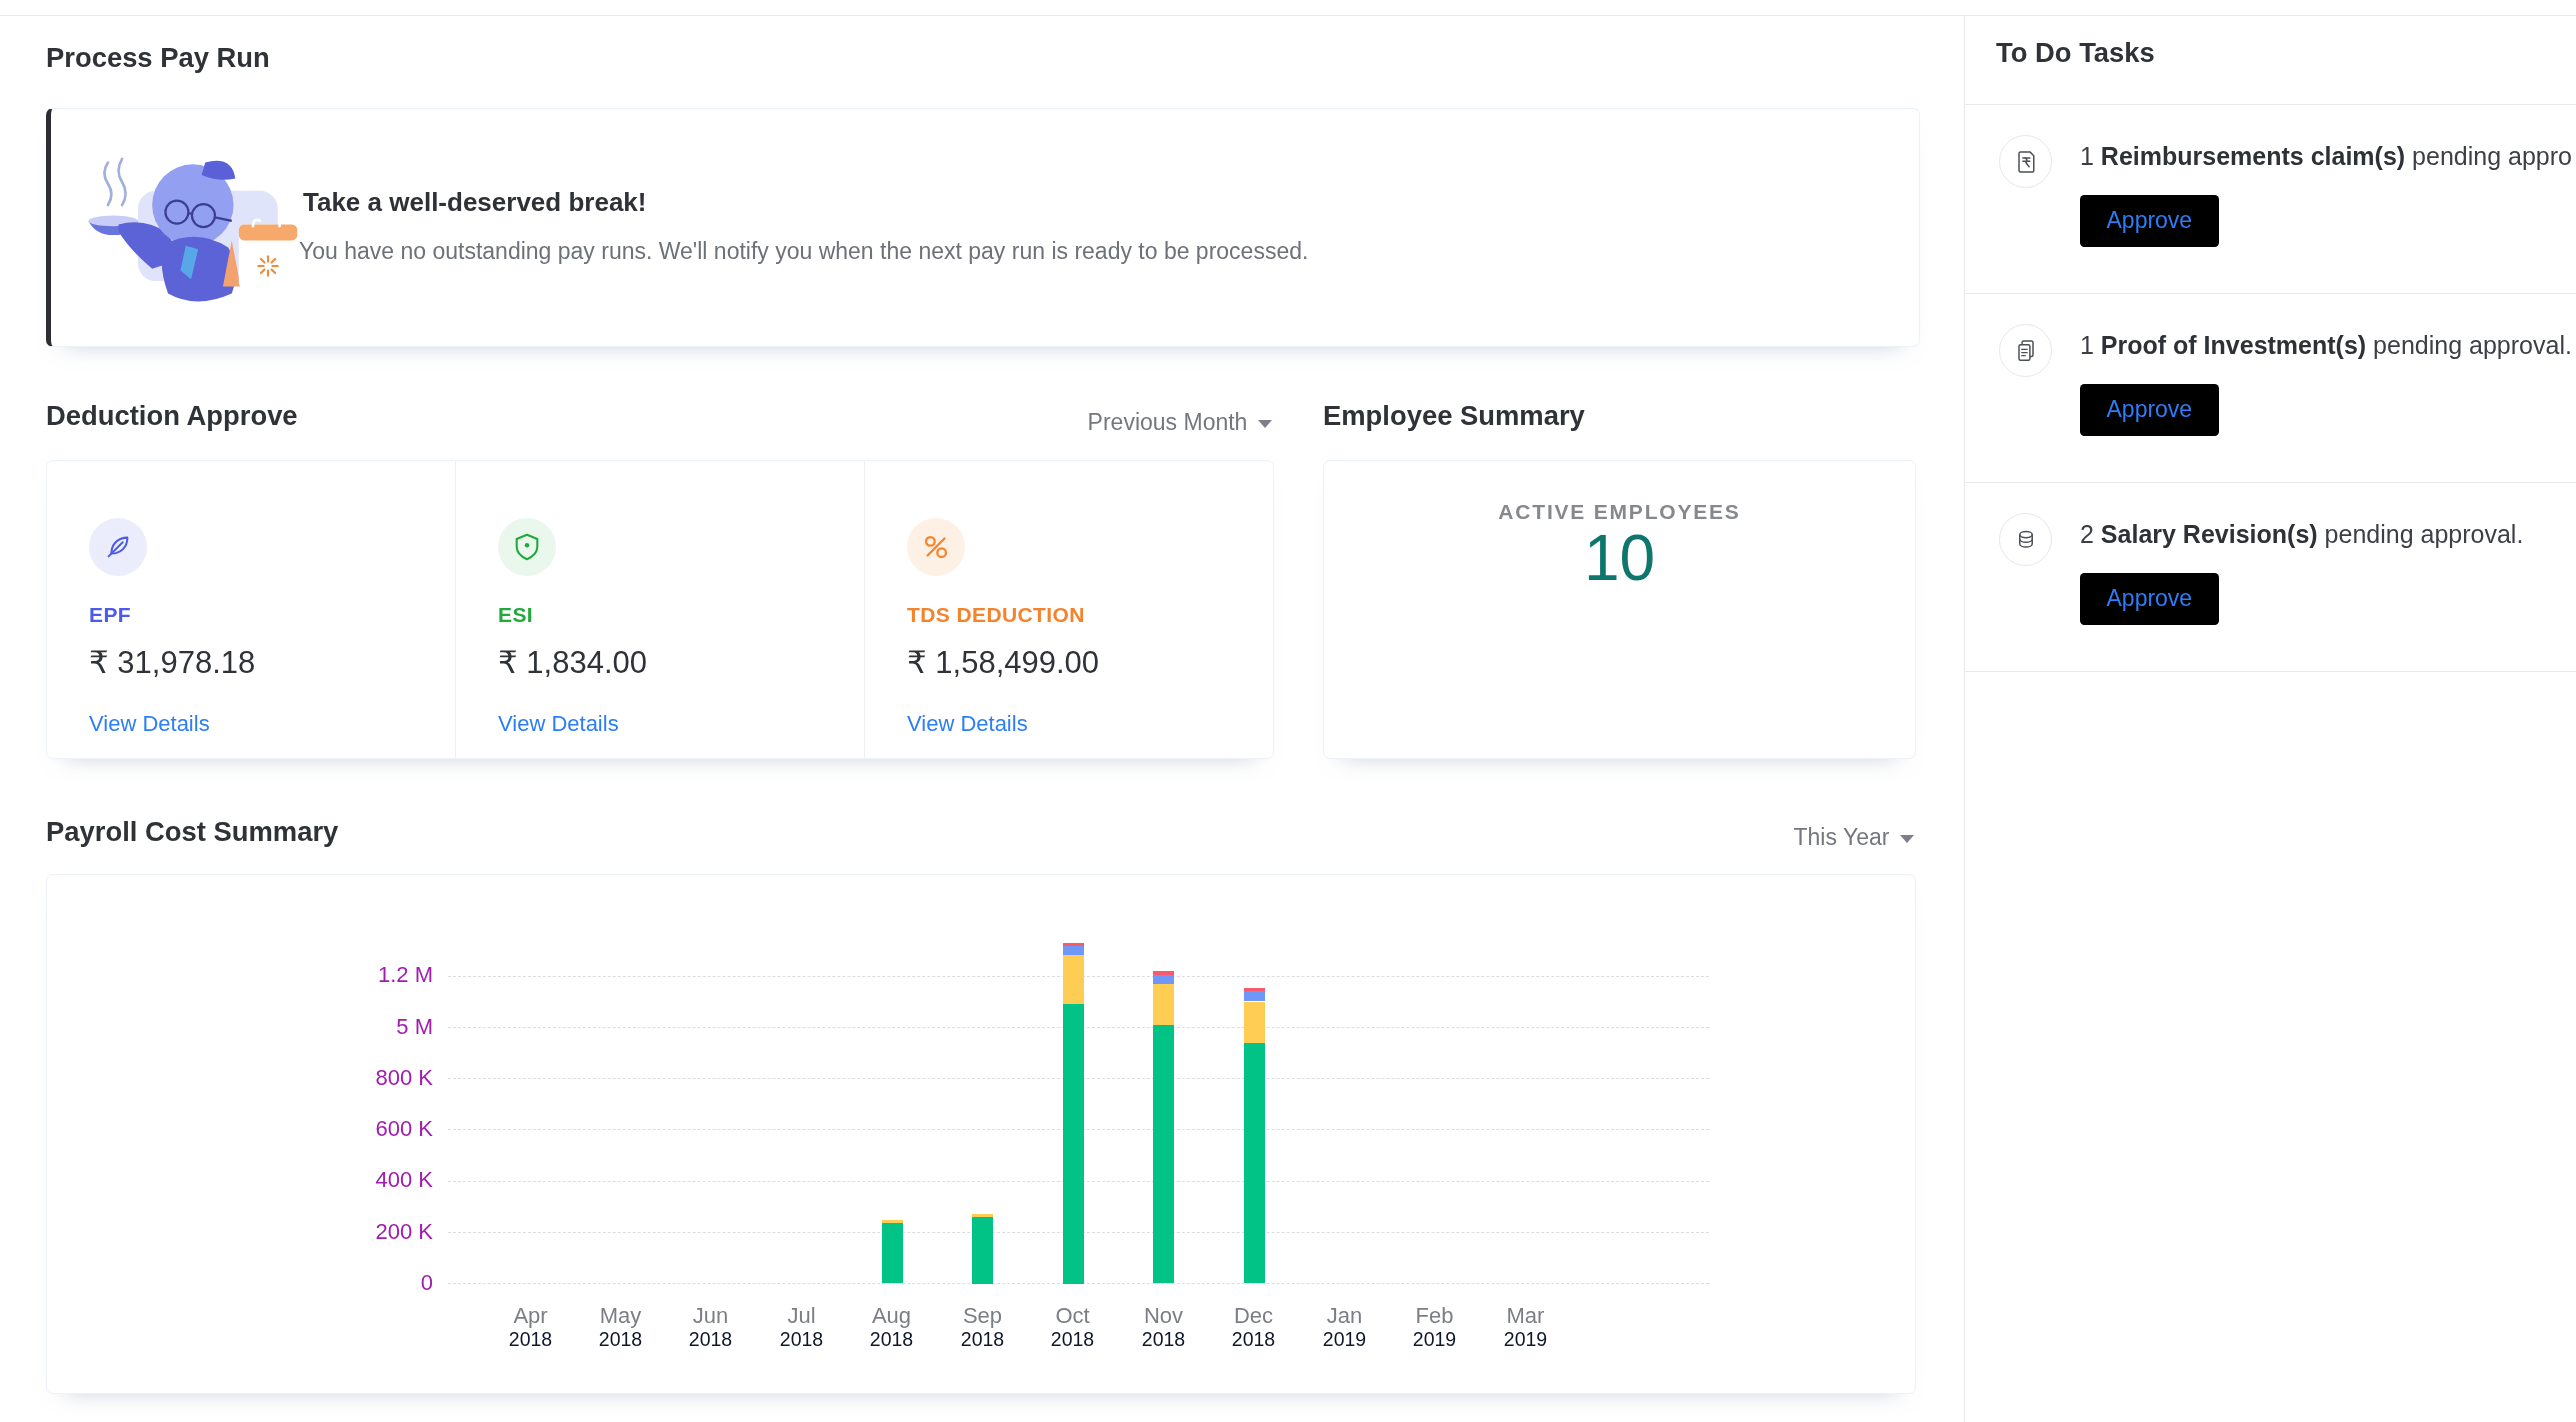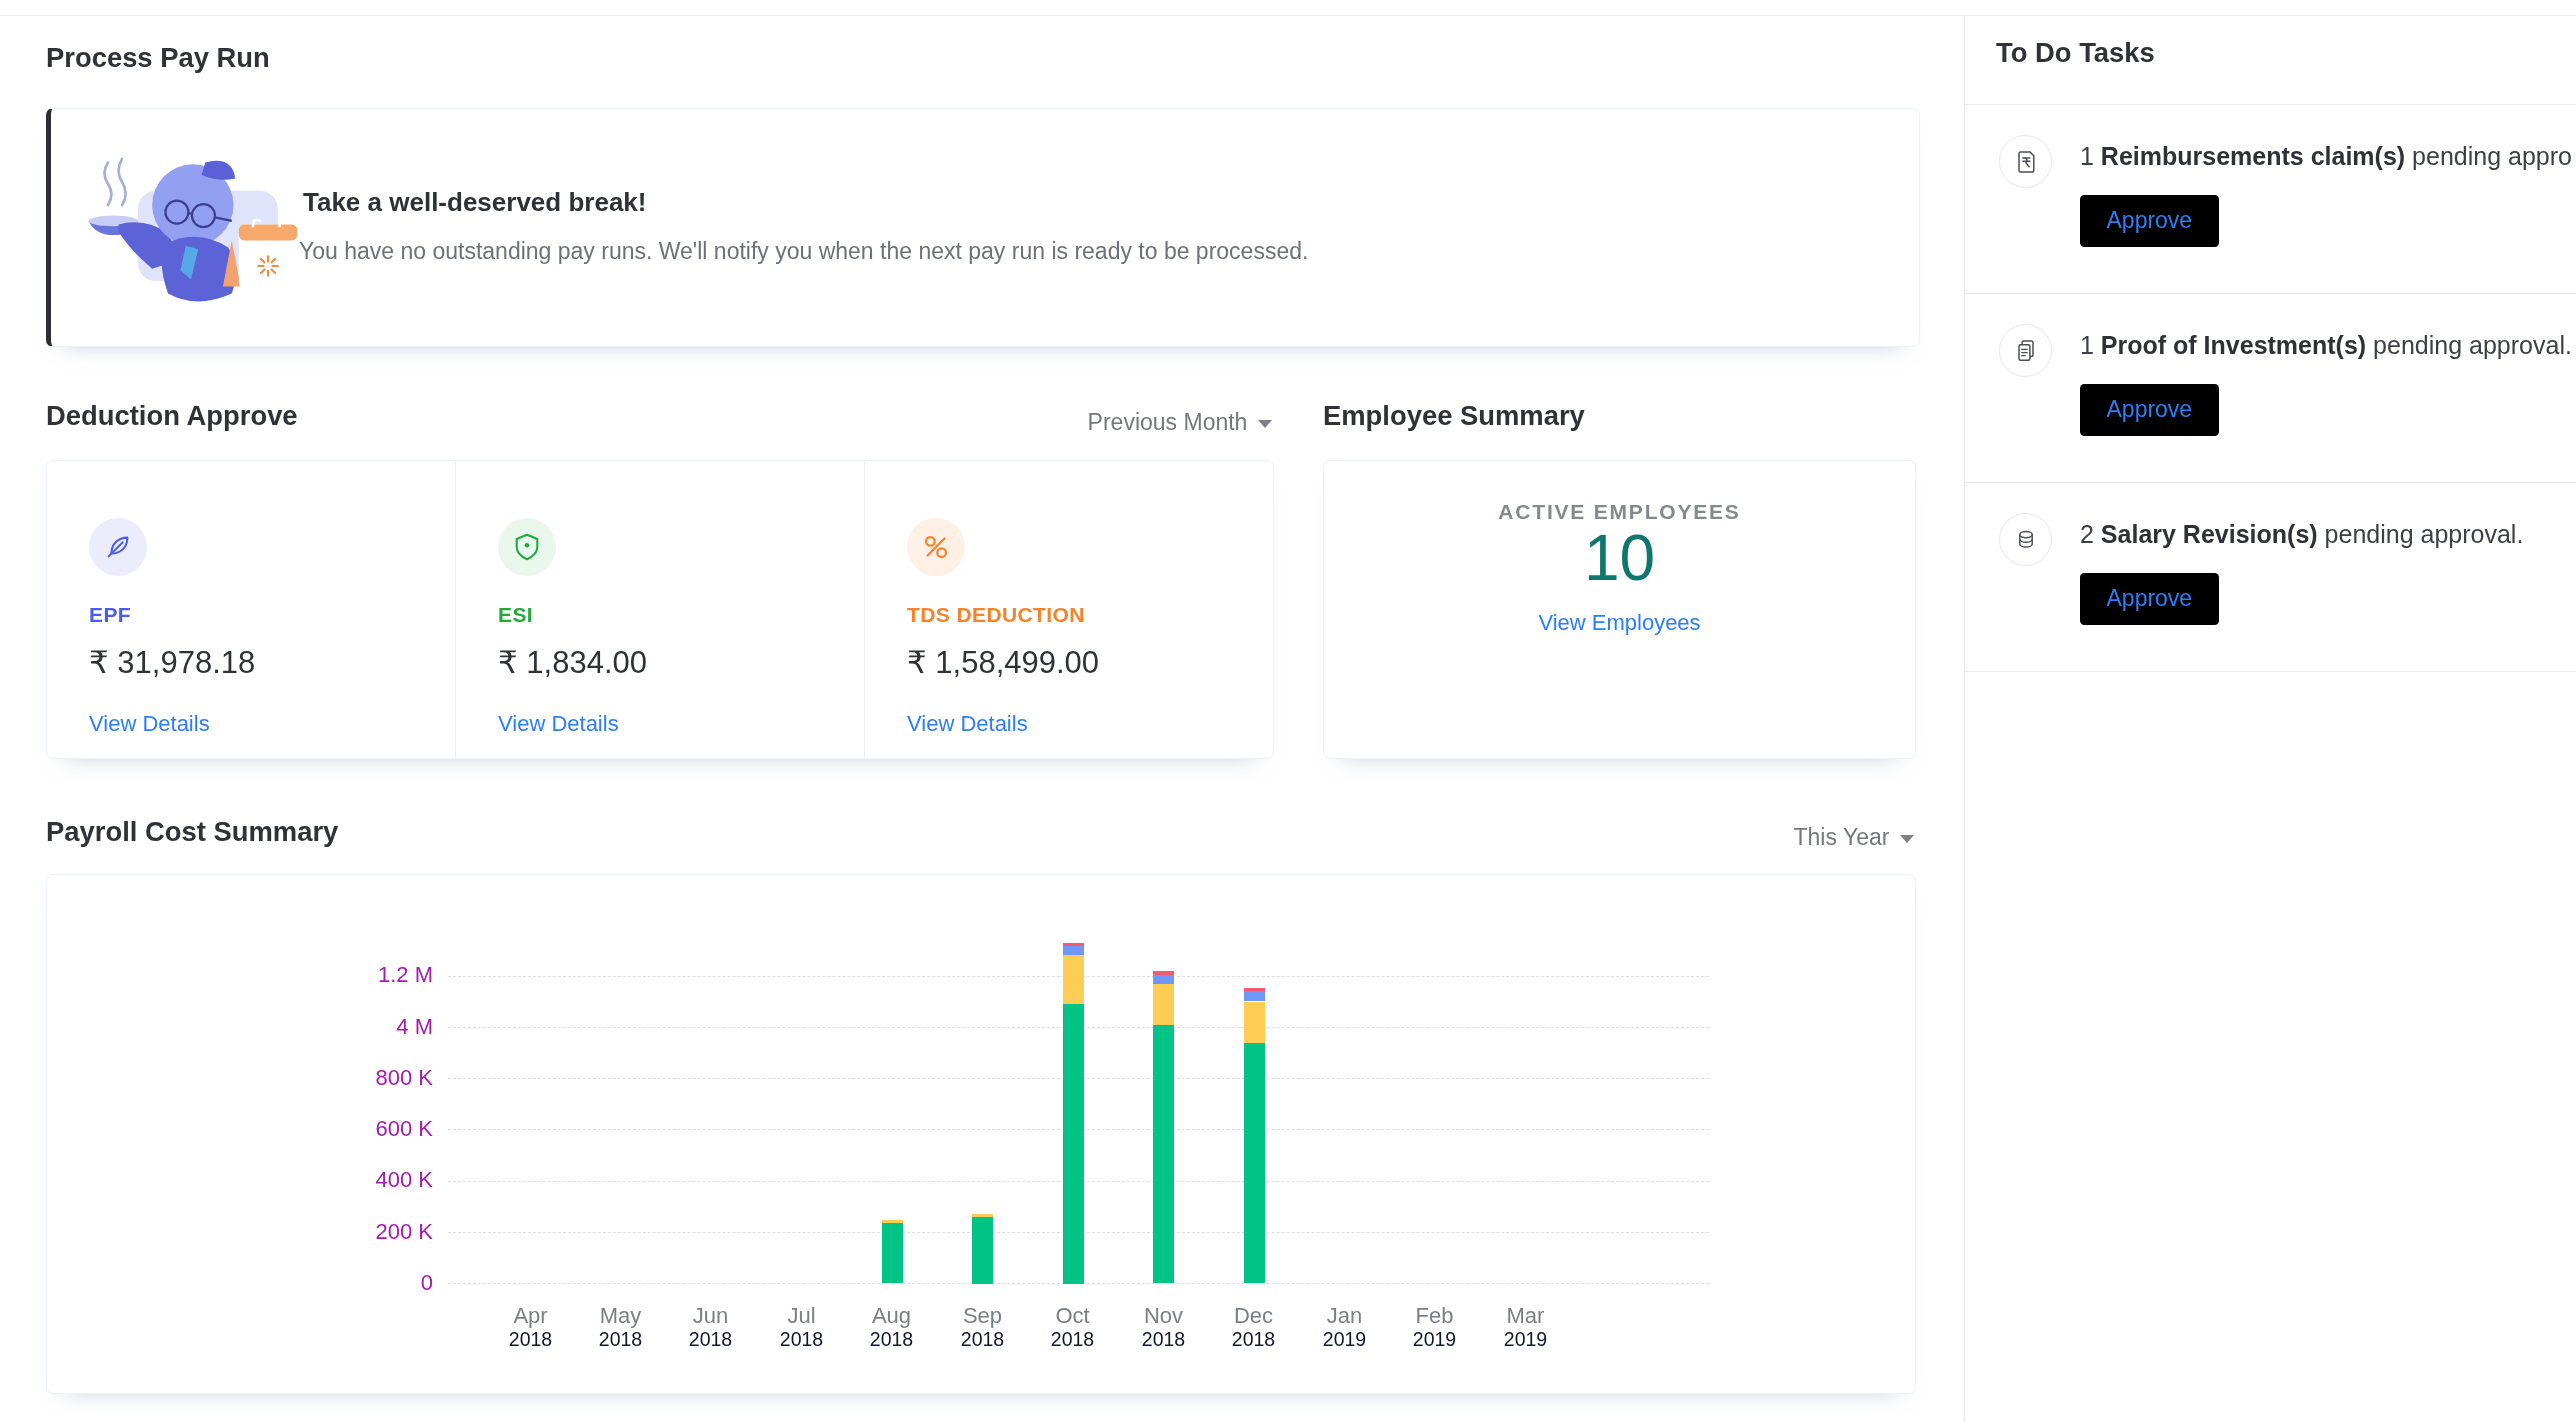--- a/index.html
+++ b/index.html
@@ -160,21 +160,20 @@
     <div class="ded-amount">₹ 1,58,499.00</div>
     <a class="link ded-link">View Details</a>
   </div>
 </div>
 
 <div class="section-title" style="left:1323px;top:400px;">Employee Summary</div>
 
 <div class="card employee-card">
   <div class="emp-label">ACTIVE EMPLOYEES</div>
   <div class="emp-count">10</div>
-  <div><a class="link emp-link">View Employees</a></div>
 </div>
 
 <div class="section-title" style="left:46px;top:816px;">Payroll Cost Summary</div>
 
 <div class="dropdown" style="left:1645px;top:824px;width:269px;">
   <span>This Year</span><span class="caret"></span>
 </div>
 
 <div class="card chart-card">
   <div class="chart" id="chart">
@@ -182,21 +181,21 @@
       <div class="ytick" style="top: 314px;">0</div>
       <div class="gridline" style="top: 276px;"></div>
       <div class="ytick" style="top: 263px;">200 K</div>
       <div class="gridline" style="top: 225px;"></div>
       <div class="ytick" style="top: 211px;">400 K</div>
       <div class="gridline" style="top: 173px;"></div>
       <div class="ytick" style="top: 160px;">600 K</div>
       <div class="gridline" style="top: 122px;"></div>
       <div class="ytick" style="top: 109px;">800 K</div>
       <div class="gridline" style="top: 71px;"></div>
-      <div class="ytick" style="top: 58px;">4 M</div>
+      <div class="ytick" style="top: 58px;">5 M</div>
       <div class="gridline" style="top: 19.5px;"></div>
       <div class="ytick" style="top: 6.2px;">1.2 M</div>
       <div class="xlab1" style="left: 127px;">Apr</div>
       <div class="xlab2" style="left: 127px;">2018</div>
       <div class="xlab1" style="left: 217px;">May</div>
       <div class="xlab2" style="left: 217px;">2018</div>
       <div class="xlab1" style="left: 307px; text-align: center;">Jun</div>
       <div class="xlab2" style="left: 307px;">2018</div>
       <div class="xlab1" style="left: 398px;">Jul</div>
       <div class="xlab2" style="left: 398px;">2018</div>

